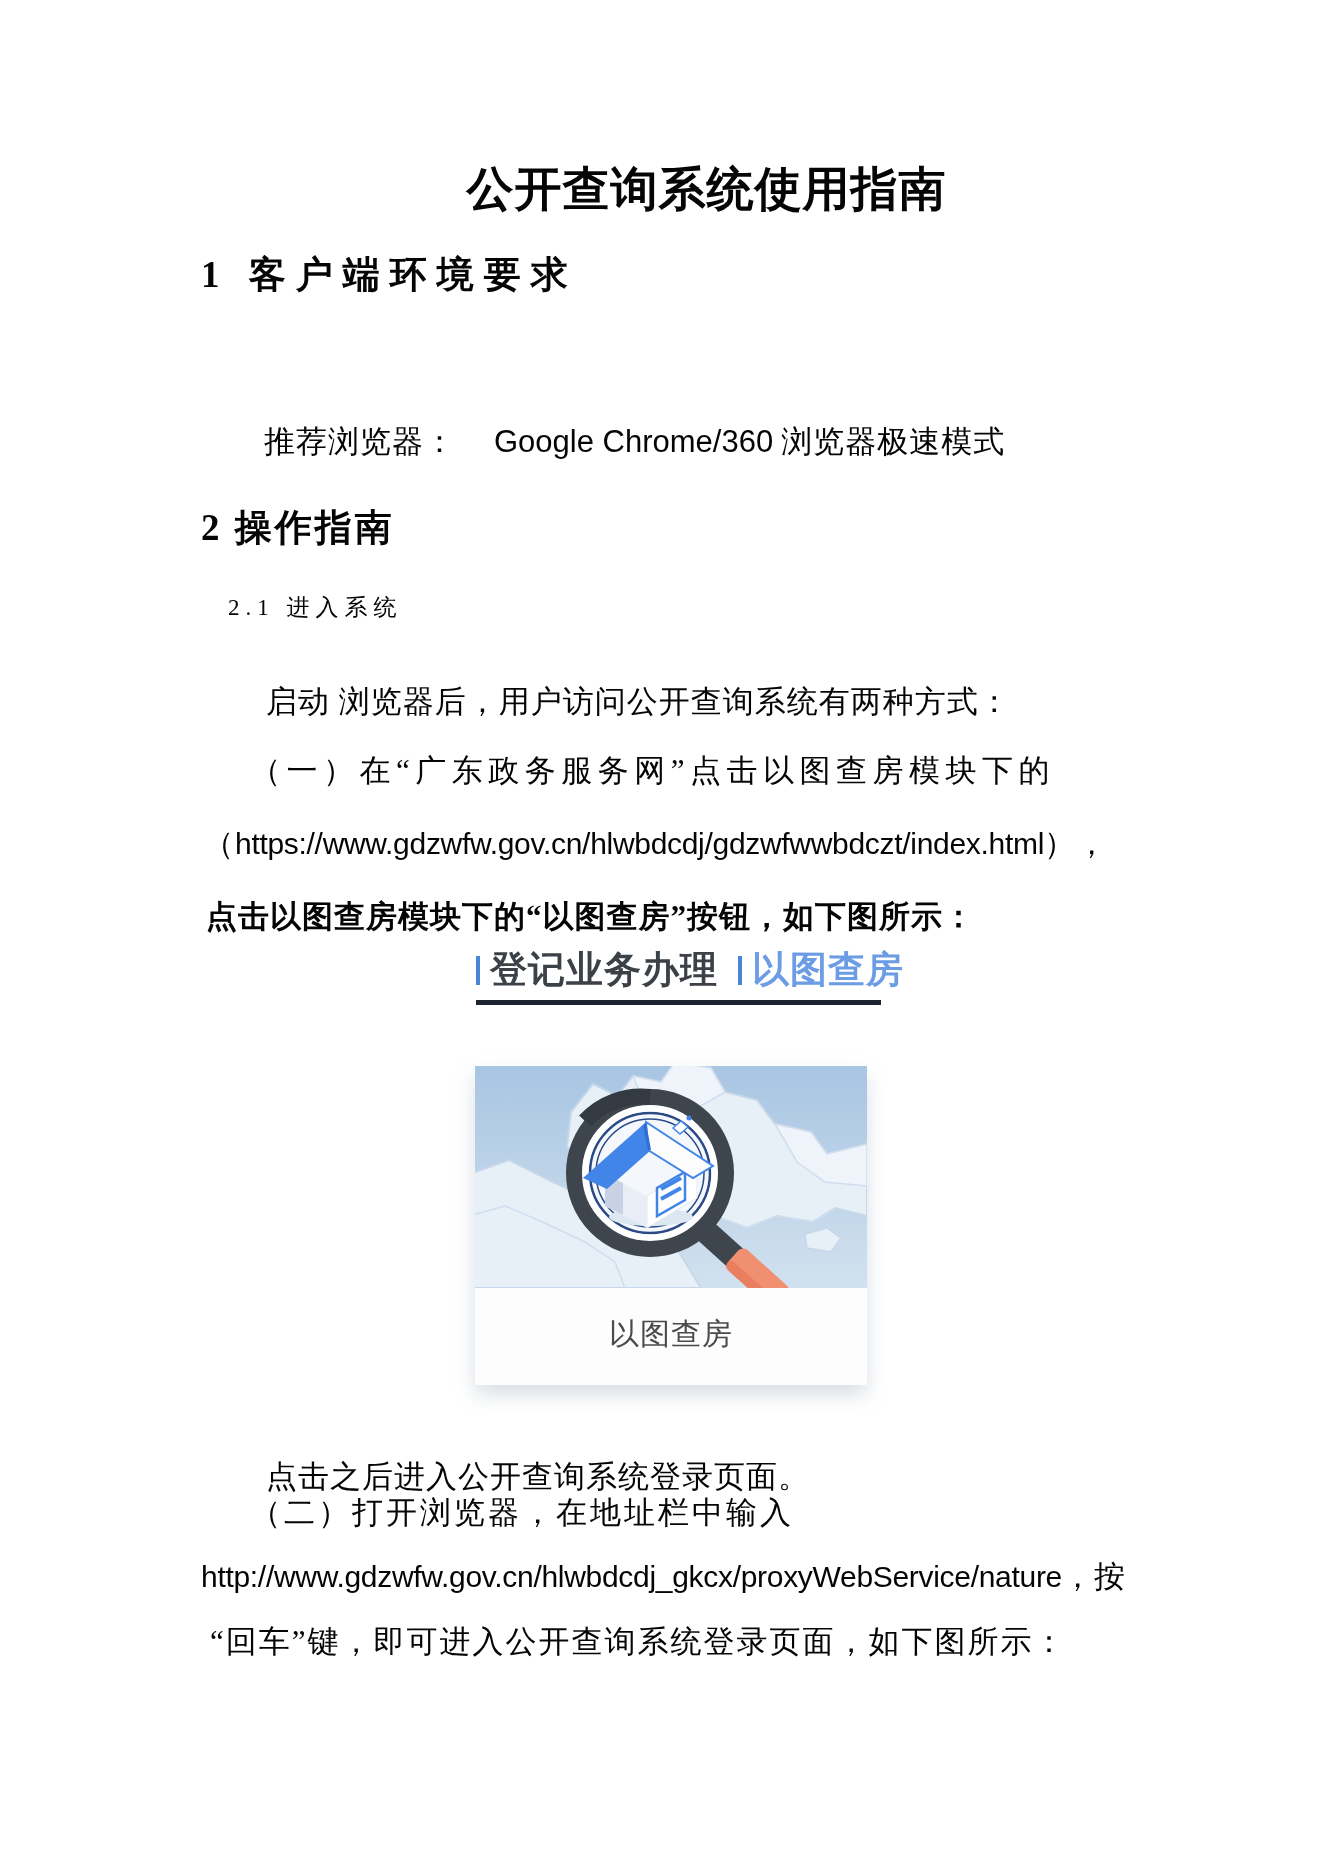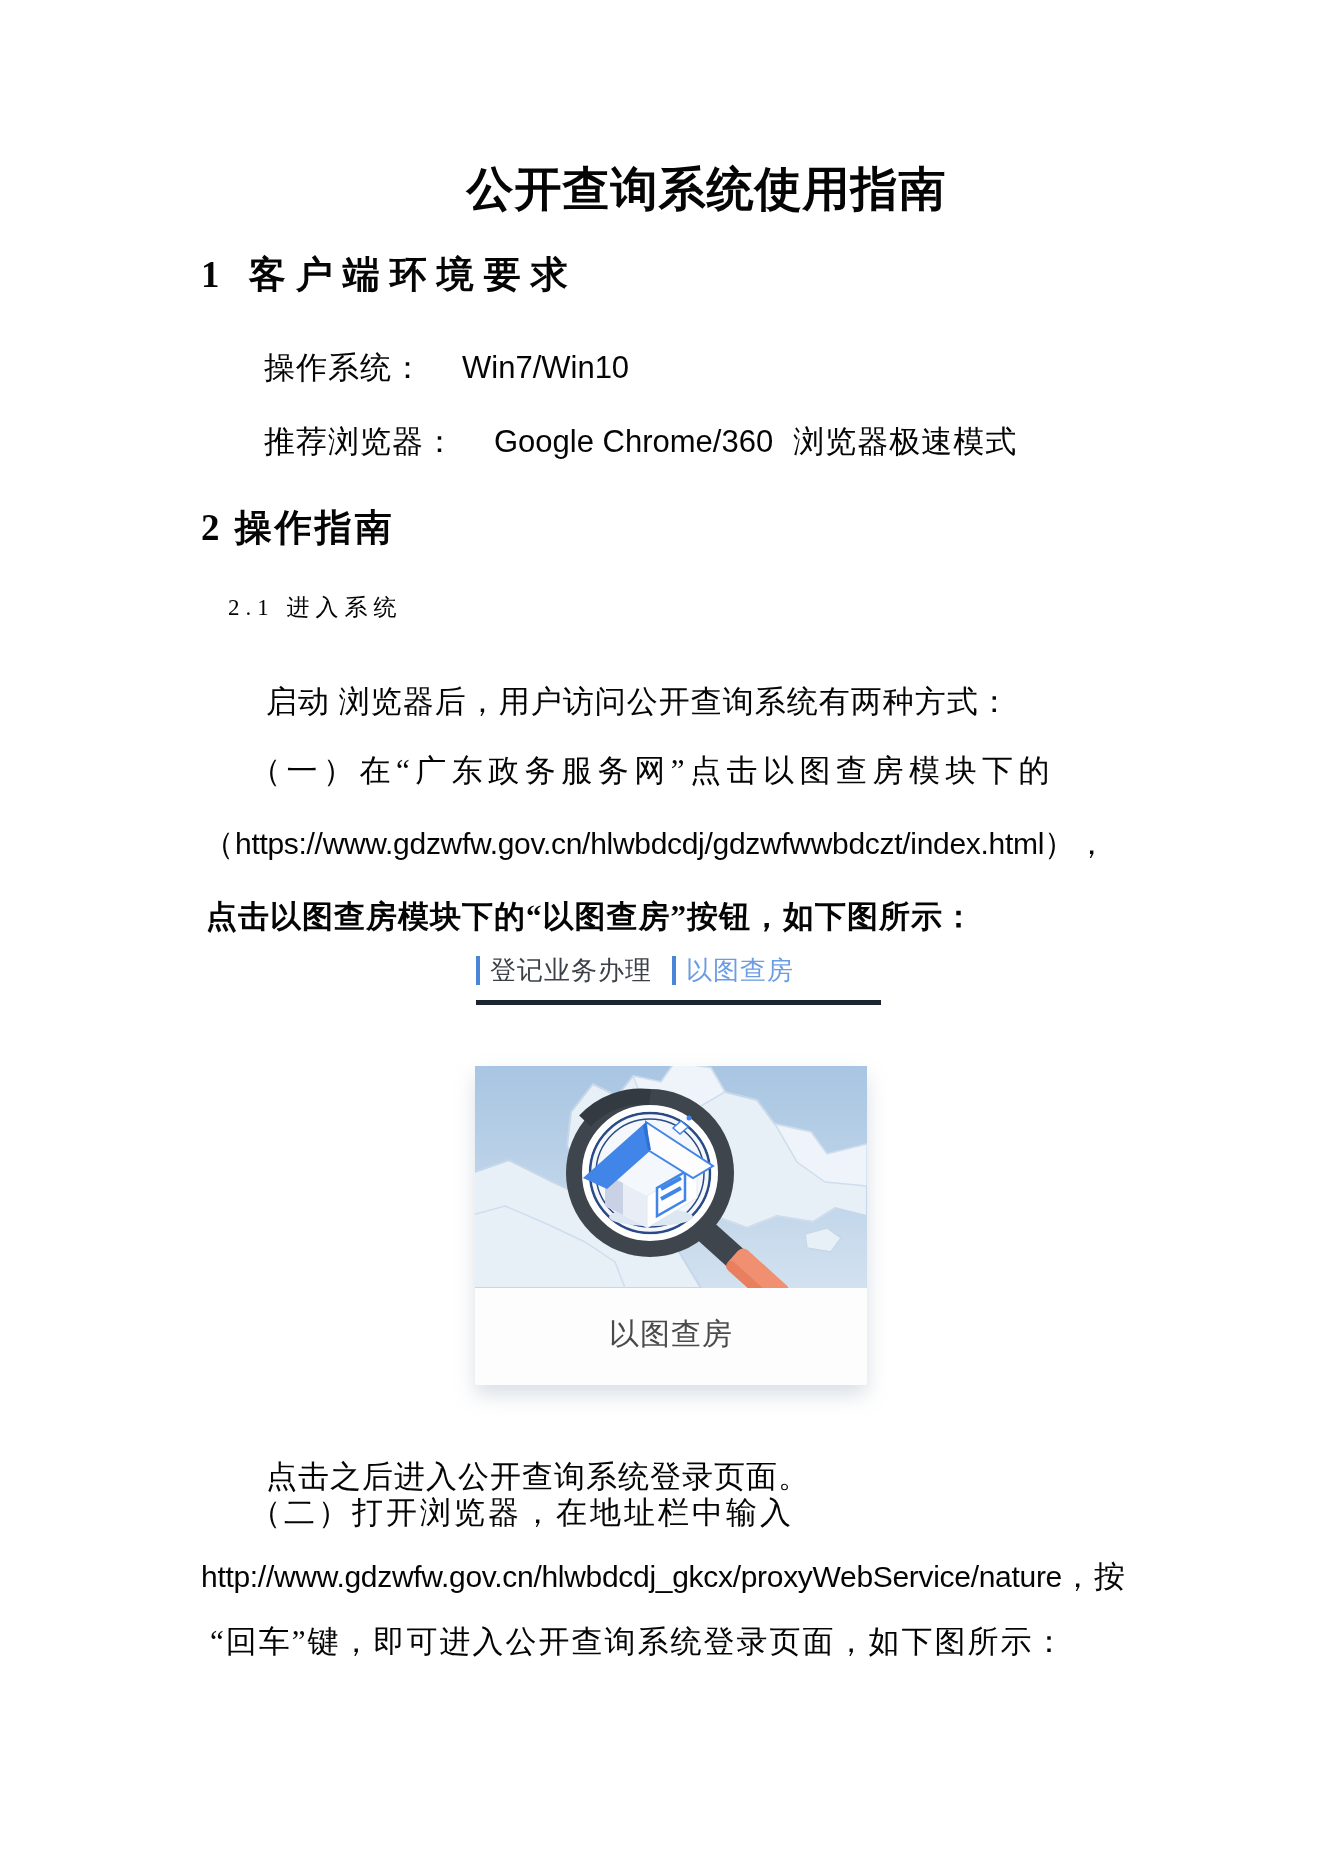--- a/index.html
+++ b/index.html
@@ -19,38 +19,38 @@
   }
   .h1{left:201px;top:250px;font-size:37px;font-weight:bold;letter-spacing:10px;}
   .h2{left:201px;top:503px;font-size:37px;font-weight:bold;letter-spacing:3px;}
   .h21{left:228px;top:592px;font-size:23px;font-weight:normal;letter-spacing:6px;}
   .body-l{font-size:31px;letter-spacing:1px;}
   .latin{font-family:"Liberation Sans","DejaVu Sans",sans-serif;letter-spacing:0;}
   .os{left:264px;top:347px;}
   .os .latin{margin-left:38px;}
   .browser{left:264px;top:421px;}
   .browser .latin{margin-left:38px;}
-  .browser .cjk-tail{margin-left:20px;}
+  .browser .cjk-tail{margin-left:8px;}
   .p-intro{left:266px;top:681px;}
   .p-m1{left:250px;top:750px;letter-spacing:5.5px;}
   .p-url1{left:203px;top:823px;font-size:31px;}
   .p-url1 .latin{font-size:30px;letter-spacing:-0.3px;}
   .p-click{left:206px;top:896px;font-weight:bold;}
   .p-after{left:266px;top:1424px;margin-top:32px;}
   .p-m2{left:250px;top:1492px;letter-spacing:3px;}
   .p-url2{left:201px;top:1556px;}
   .p-url2 .latin{font-size:30px;letter-spacing:-0.3px;}
   .p-enter{left:210px;top:1621px;letter-spacing:2px;}
 
   
   .fig-tabs{
     position:absolute;left:476px;top:952px;height:36px;
     display:flex;align-items:center;
     font-family:"Liberation Sans","DejaVu Sans",sans-serif;
-    font-size:26px;font-weight:400;
+    font-size:37px;font-weight:700;
   }
   .tab-bar-mark{display:inline-block;width:4px;height:29px;background:#4a85d8;margin-right:10px;}
   .tab-label-1{color:#3c4148;margin-right:20px;letter-spacing:1px;}
   .tab-label-2{color:#6b9ce4;letter-spacing:1px;}
   .fig-underline{position:absolute;left:476px;top:1000px;width:405px;height:5px;background:#1c2430;}
 
   
   .fig-card{
     position:absolute;left:475px;top:1066px;width:392px;height:319px;
     background:#fdfdfe;border-radius:2px;
@@ -66,21 +66,20 @@
 </style>
 </head>
 <body>
 
 <div class="page">
 
   <div class="line title">公开查询系统使用指南</div>
 
   <div class="line h1">1 客户端环境要求</div>
 
-  <div class="line body-l os"><span>操作系统：</span><span class="latin">Win7/Win10</span></div>
 
   <div class="line body-l browser"><span>推荐浏览器：</span><span class="latin">Google Chrome/360</span><span class="cjk-tail">浏览器极速模式</span></div>
 
   <div class="line h2">2 操作指南</div>
 
   <div class="line h21">2.1 进入系统</div>
 
   <div class="line body-l p-intro">启动 浏览器后，用户访问公开查询系统有两种方式：</div>
 
   <div class="line body-l p-m1">（一）在“广东政务服务网”点击以图查房模块下的</div>

